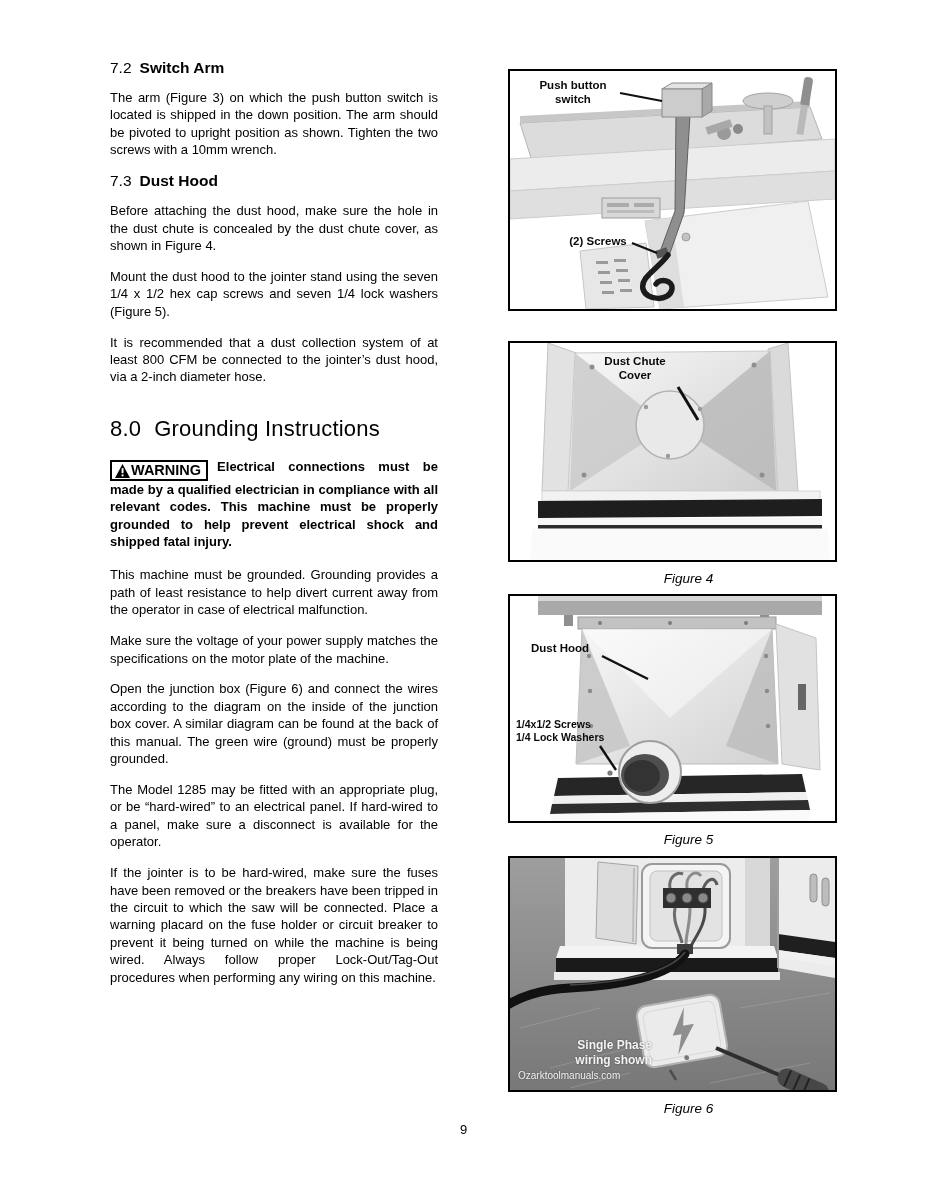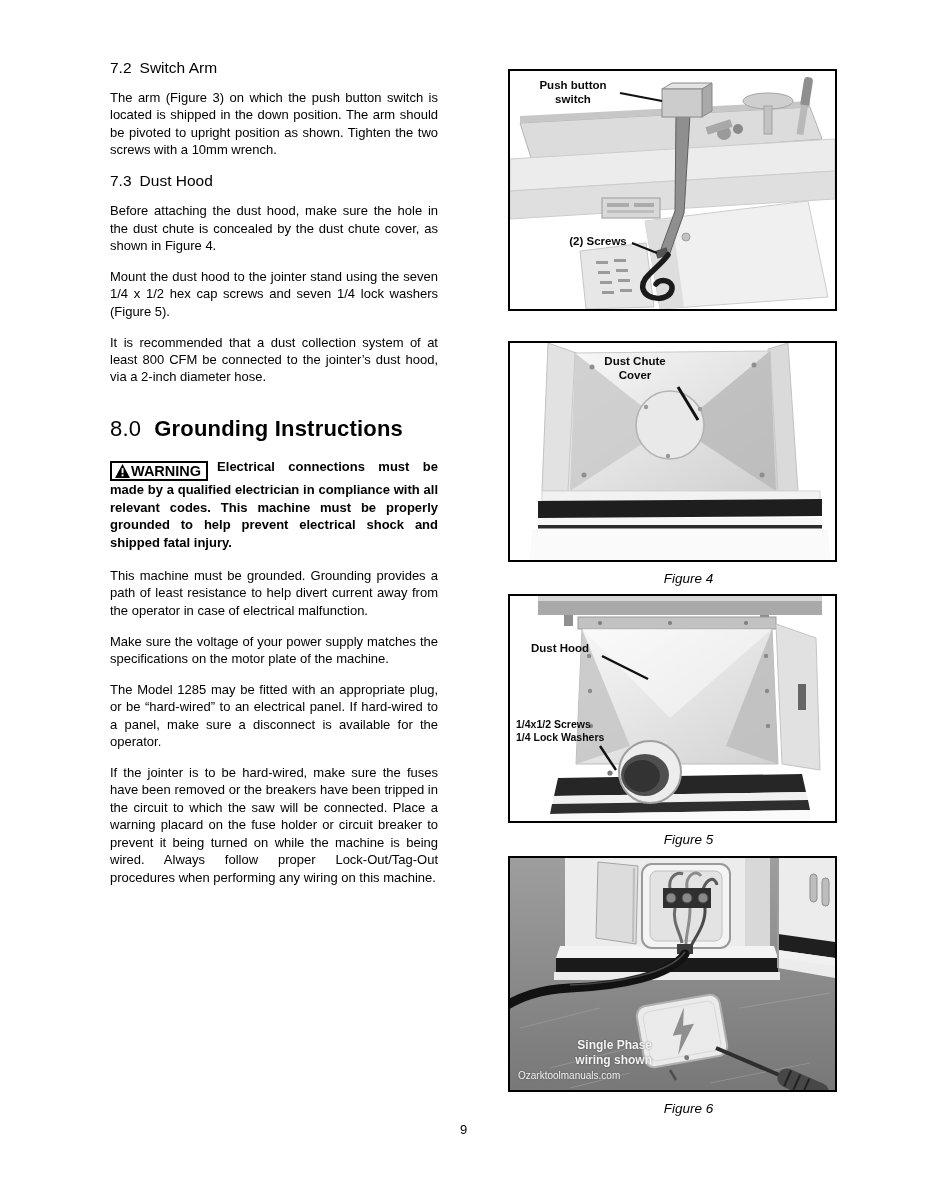--- a/index.html
+++ b/index.html
@@ -13,28 +13,28 @@
 
   
   .left-col { position:absolute; left:110px; top:56px; width:328px; }
   .left-col p {
     margin:0 0 13.5px 0;
     font-size:13px; line-height:17.4px;
     text-align:justify;
   }
   h2.sec { font-size:15.5px; font-weight:normal; margin:3px 0 12px 0; }
   h2.sec .num { margin-right:8px; }
-  h2.sec .ttl { font-weight:normal; }
+  h2.sec .ttl { font-weight:bold; }
   h1.sec { font-size:22px; font-weight:normal; margin:30px 0 16px 0; letter-spacing:0.2px; }
   h1.sec .num { margin-right:13px; }
-  h1.sec .ttl { font-weight:bold; }
+  h1.sec .ttl { font-weight:normal; }
 
   .warning-para { font-weight:bold; }
   .warnbox {
-    display:inline-flex; align-items:flex-start;
+    display:inline-flex; align-items:flex-end;
     border:2px solid #000; padding:1px 5px 1px 3px; margin-right:9px;
     vertical-align:-7px; background:#fff; line-height:1;
   }
   .warnbox .wlabel { font-size:14.5px; font-weight:bold; }
   .warnbox svg { display:block; margin-right:1px; }
 
   
   .fig { position:absolute; left:468px; width:361px; }
   .fig-frame {
     width:329px; border:2px solid #000; background:#fff;
@@ -85,20 +85,21 @@
           <path d="M7.5 0 L15 14 L0 14 Z" fill="#000"></path>
           <rect x="6.6" y="4.2" width="1.9" height="5" fill="#fff"></rect>
           <rect x="6.6" y="10.4" width="1.9" height="1.9" fill="#fff"></rect>
         </svg>
         <span class="wlabel">WARNING</span>
       </span><span>Electrical connections must be made by a qualified electrician in compliance with all relevant codes. This machine must be properly grounded to help prevent electrical shock and shipped fatal injury.</span>
   </p>
 
   <p style="margin-top:16px;">This machine must be grounded. Grounding provides a path of least resistance to help divert current away from the operator in case of electrical malfunction.</p>
   <p>Make sure the voltage of your power supply matches the specifications on the motor plate of the machine.</p>
+  <p>Open the junction box (Figure 6) and connect the wires according to the diagram on the inside of the junction box cover. A similar diagram can be found at the back of this manual. The green wire (ground) must be properly grounded.</p>
   <p>The Model 1285 may be fitted with an appropriate plug, or be “hard-wired” to an electrical panel.  If hard-wired to a panel, make sure a disconnect is available for the operator.</p>
   <p>If the jointer is to be hard-wired, make sure the fuses have been removed or the breakers have been tripped in the circuit to which the saw will be connected. Place a warning placard on the fuse holder or circuit breaker to prevent it being turned on while the machine is being wired. Always follow proper Lock-Out/Tag-Out procedures when performing any wiring on this machine.</p>
 </main>
 
 <figure class="fig" style="top:53px;">
   <div class="fig-frame" style="height:242px;">
     <svg width="325" height="238" viewBox="0 0 325 238">
 
       <polygon points="10,52 300,36 312,68 22,90" fill="#dcdcdc" stroke="#b5b5b5" stroke-width="1"></polygon>
       <polygon points="10,52 300,36 300,30 10,45" fill="#c7c7c7"></polygon>

